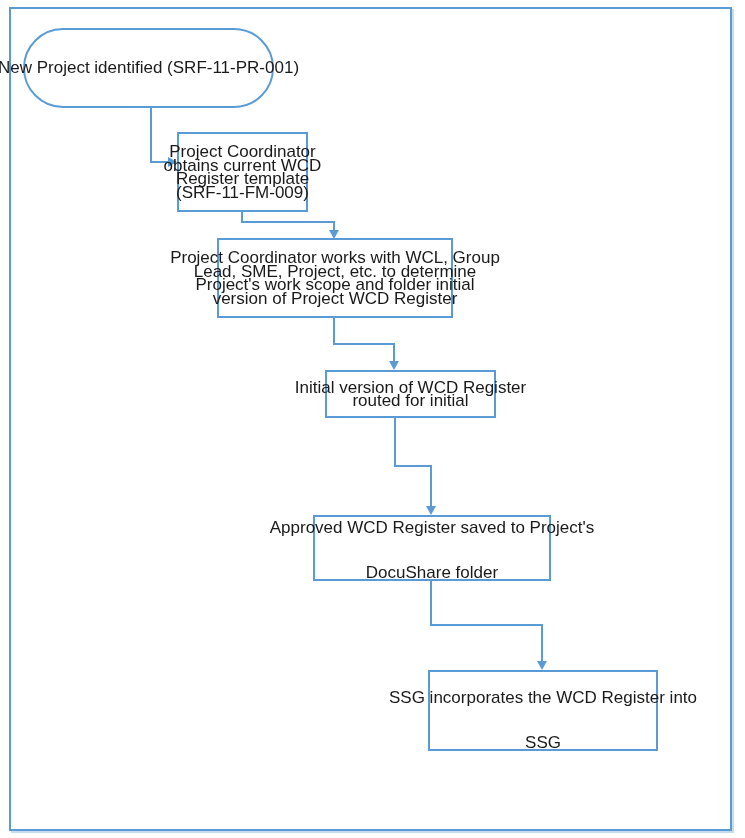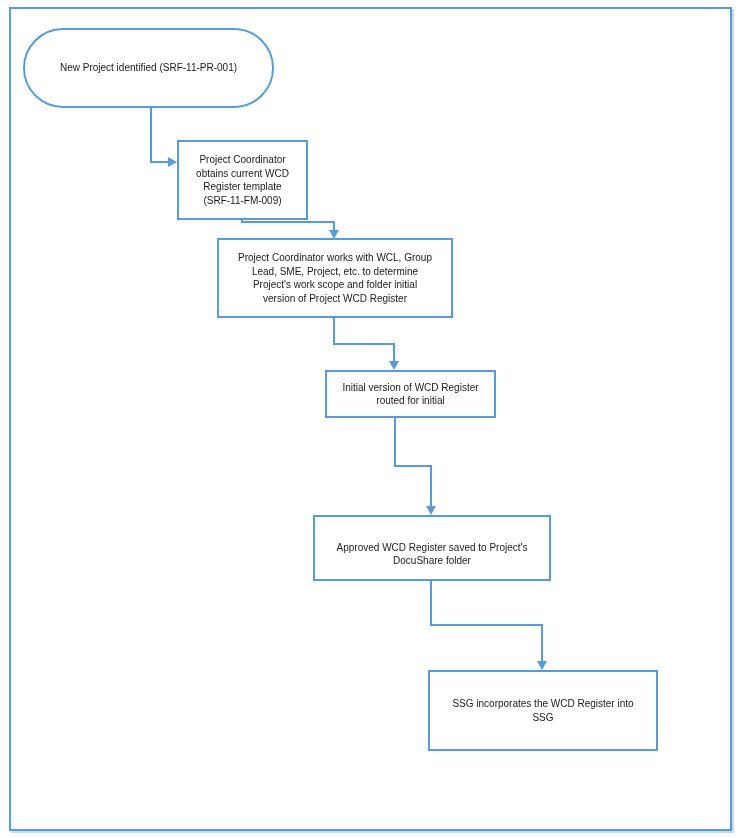--- a/index.html
+++ b/index.html
@@ -19,32 +19,32 @@
     box-sizing:border-box;
     box-shadow:2px 2px 0 rgba(91,155,213,0.35);
     background:transparent;
   }
   .node {
     position:absolute;
     box-sizing:border-box;
     border:2px solid #5B9BD5;
     background:#ffffff;
     color:#1a1a1a;
-    font-size:10px;
+    font-size:17px;
     line-height:13.5px;
     display:flex;
     flex-direction:column;
     justify-content:center;
     align-items:center;
     text-align:center;
     z-index:2;
   }
   .node .tline { white-space:nowrap; }
   .terminator { border-radius:40px; }
-  .top-aligned { justify-content:center; }
+  .top-aligned { justify-content:flex-end;gap:31px; }
   .seg {
     position:absolute;
     background:#5B9BD5;
     z-index:1;
   }
   .seg.v { width:2px; }
   .seg.h { height:2px; }
   .arrow-down {
     position:absolute;
     width:0; height:0;
@@ -70,21 +70,21 @@
   <div class="frame"></div>
 
   <div class="node terminator" style="left:23px; top:28px; width:251px; height:80px;">
     <div class="tline">New Project identified (SRF-11-PR-001)</div>
   </div>
 
   <div class="seg v" style="left:150px; top:108px; height:55px;"></div>
   <div class="seg h" style="left:150px; top:161px; width:19px;"></div>
   <div class="arrow-right" style="left:168px; top:157px;"></div>
 
-  <div class="node" style="left:177px; top:140px; width:131px; height:80px;">
+  <div class="node" style="left:177px; top:132px; width:131px; height:80px;">
     <div class="tline">Project Coordinator</div>
     <div class="tline">obtains current WCD</div>
     <div class="tline">Register template</div>
     <div class="tline">(SRF-11-FM-009)</div>
   </div>
 
   <div class="seg v" style="left:241px; top:204px; height:19px;"></div>
   <div class="seg h" style="left:241px; top:221px; width:94px;"></div>
   <div class="seg v" style="left:333px; top:221px; height:11px;"></div>
   <div class="arrow-down" style="left:329px; top:230px;"></div>

